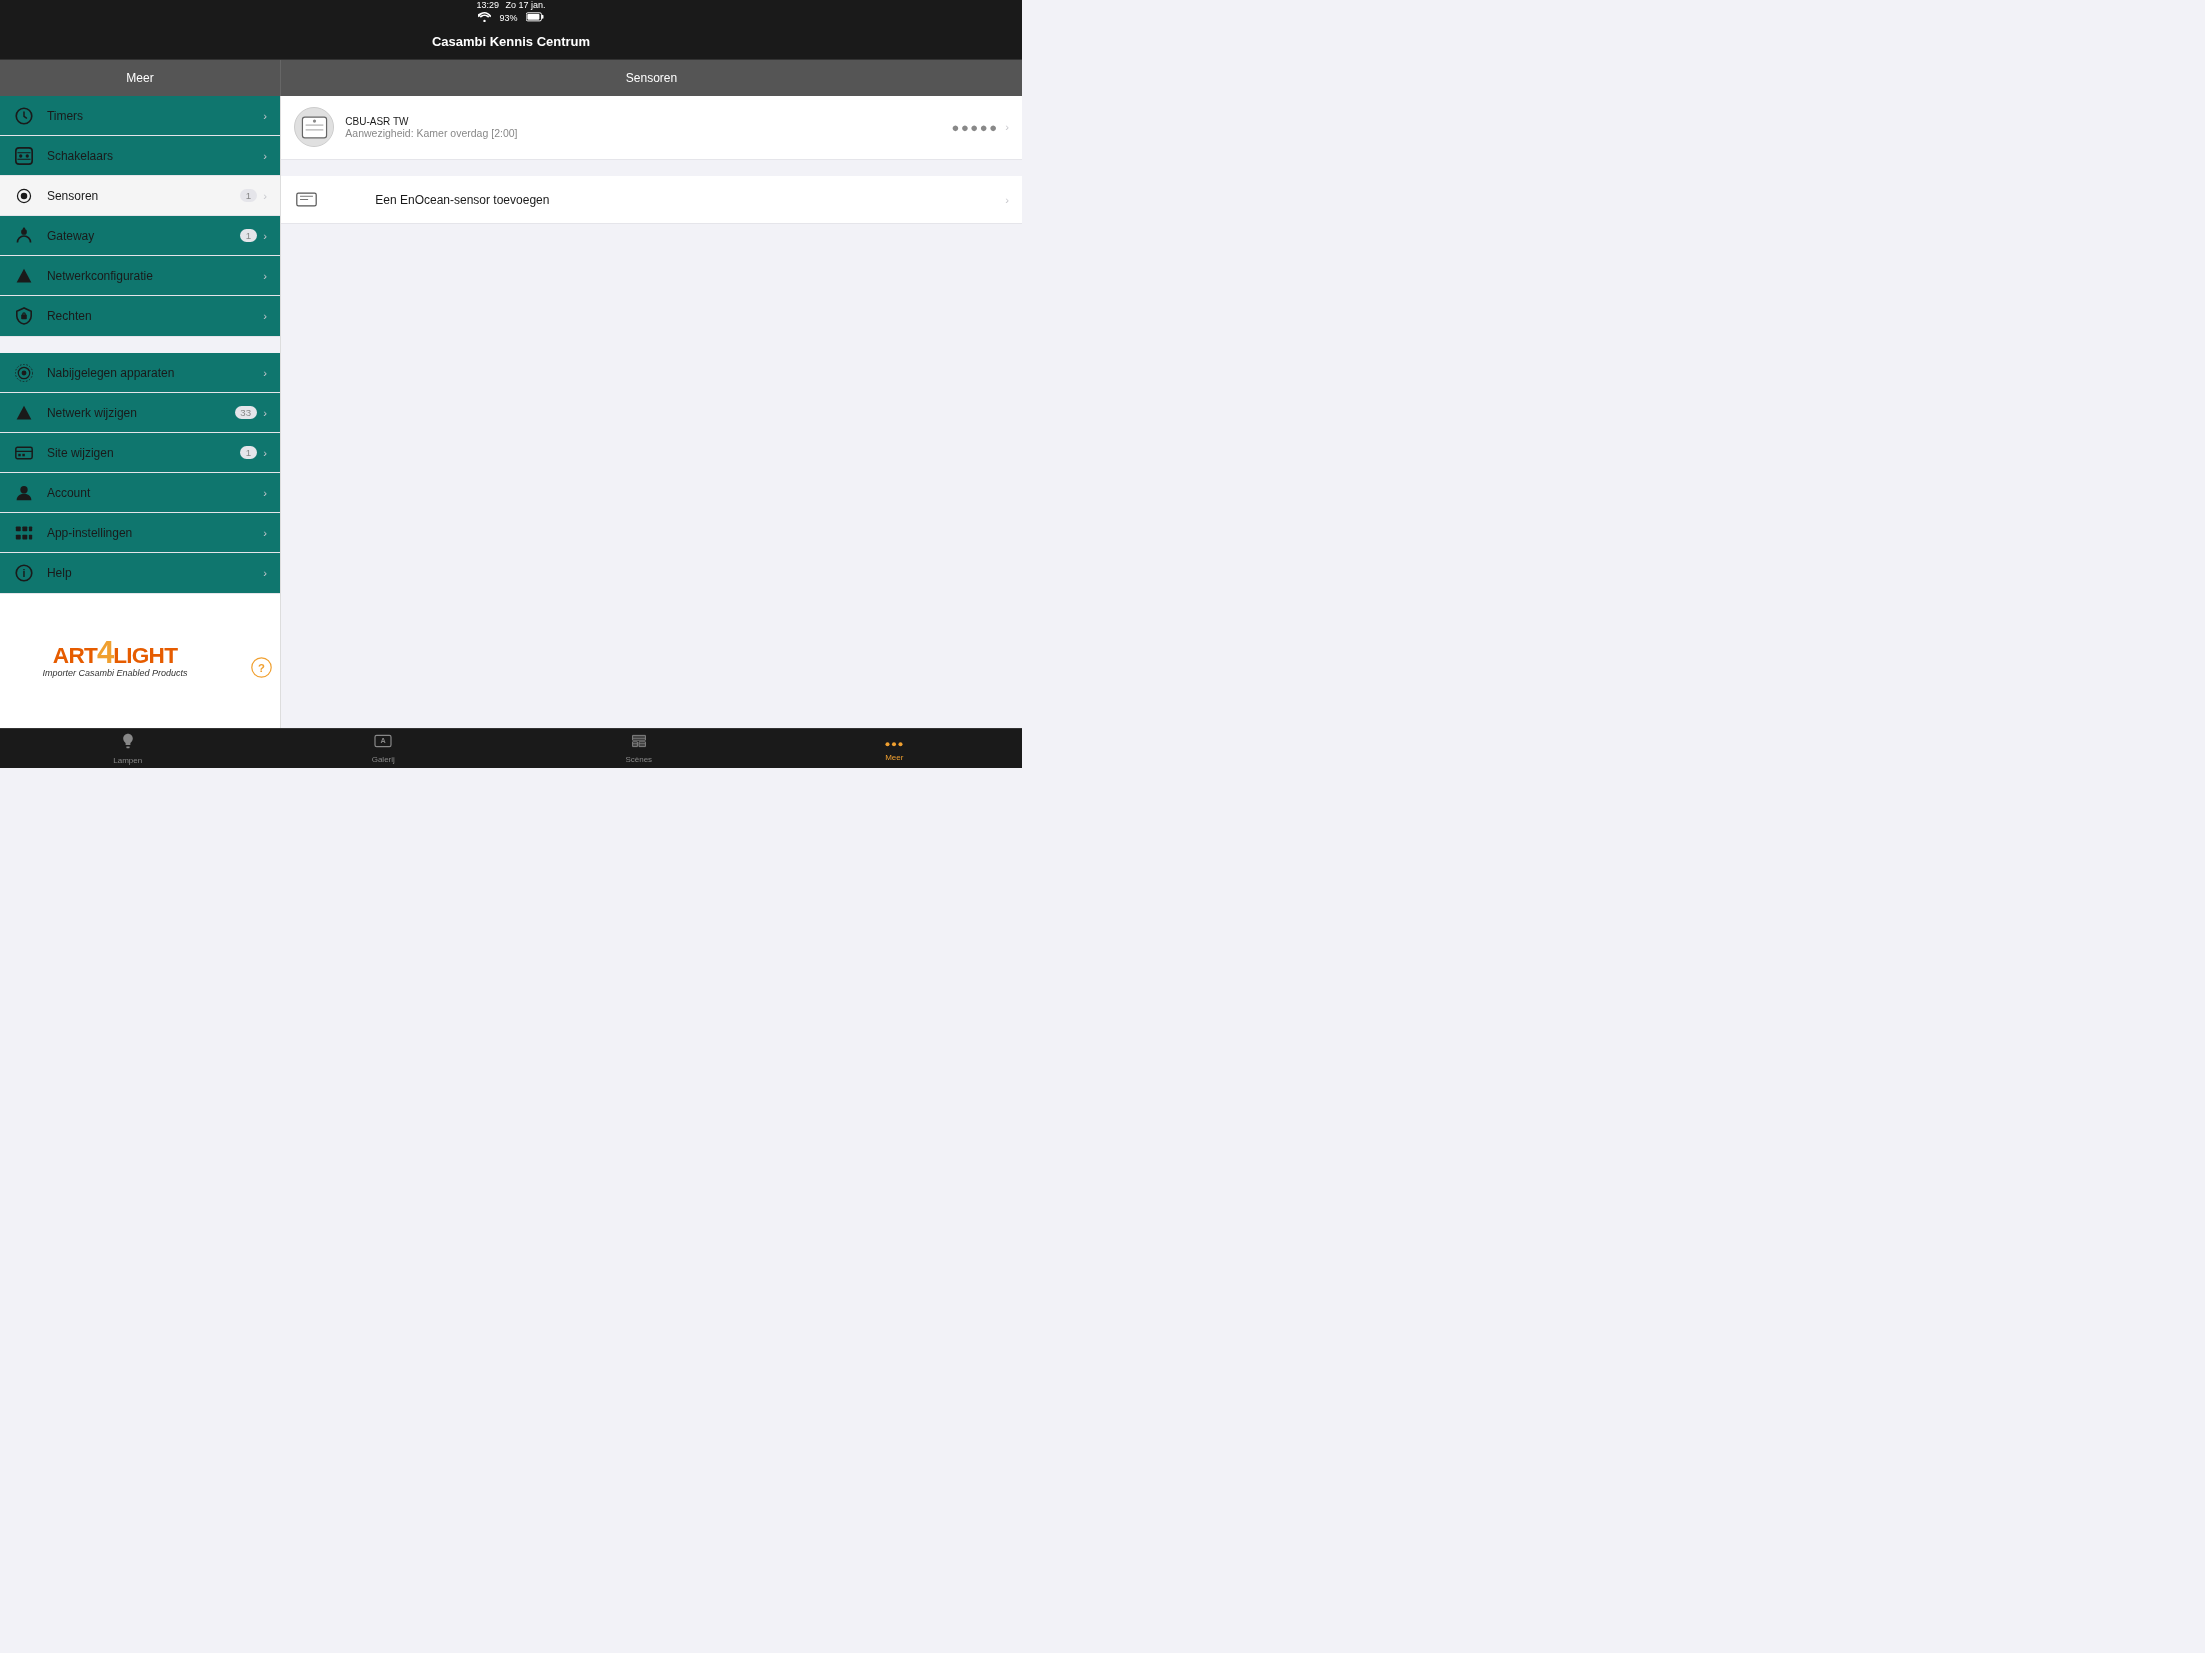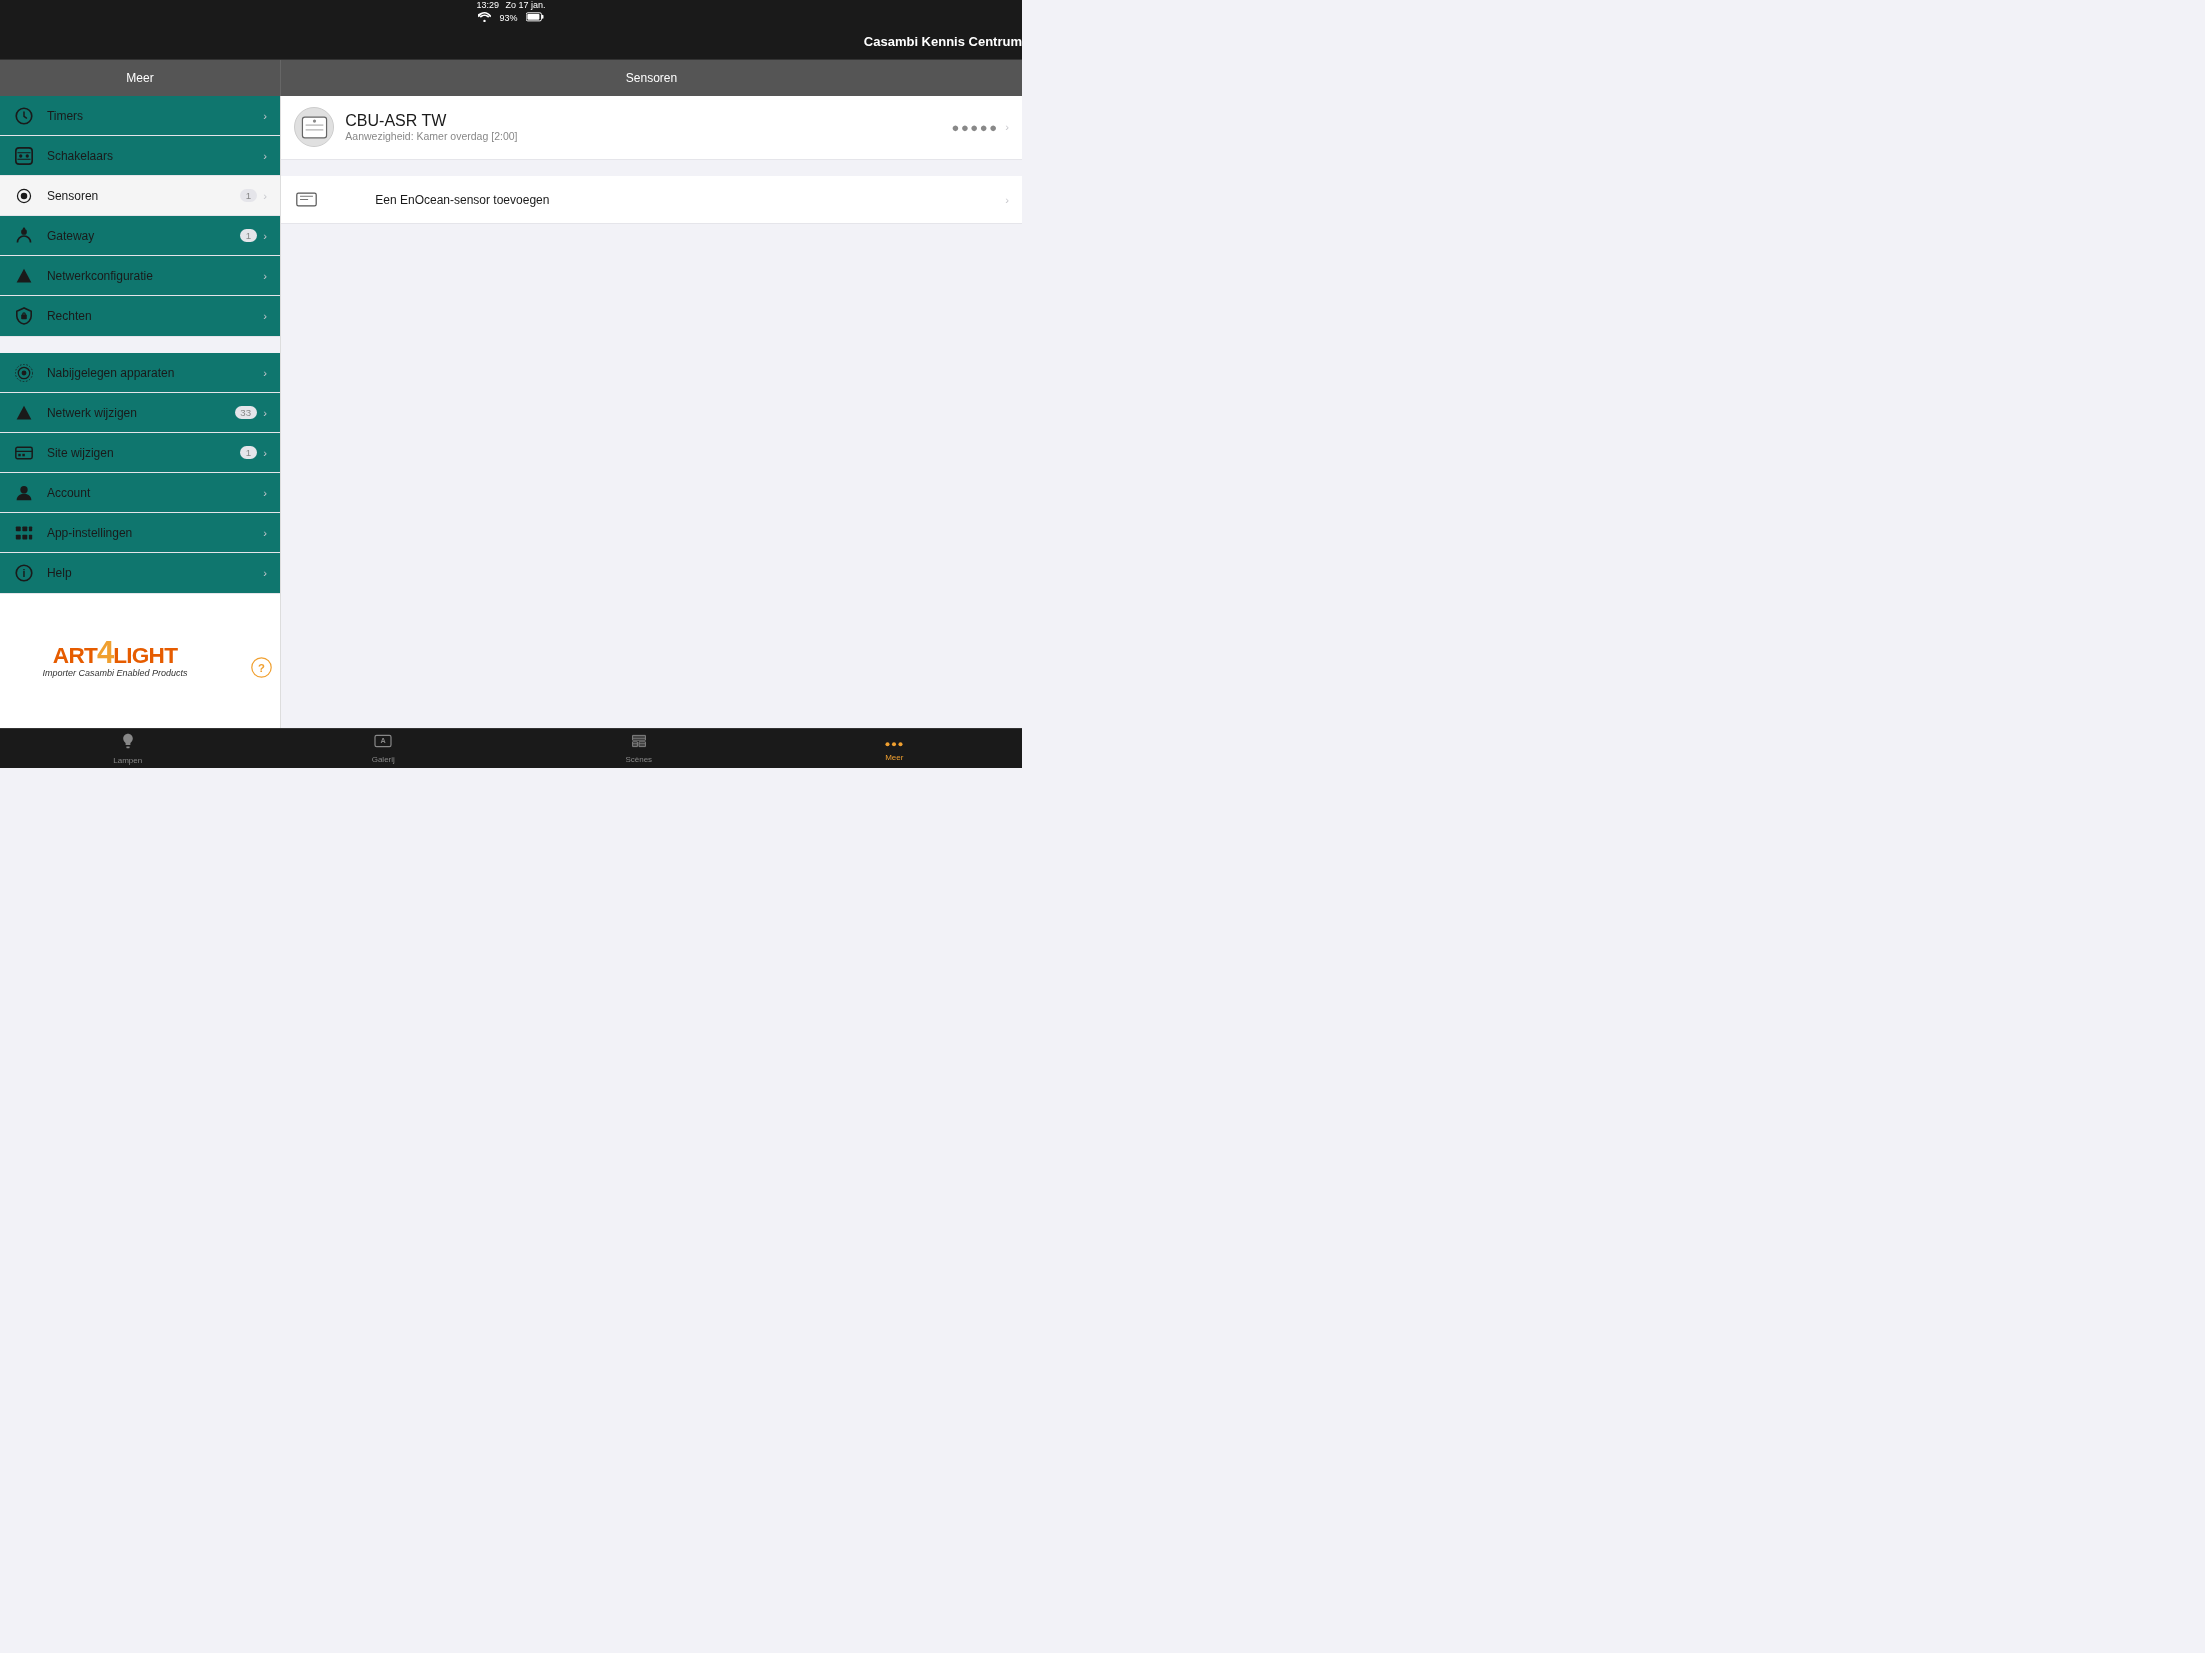--- a/index.html
+++ b/index.html
@@ -26,21 +26,21 @@
     }
     .status-bar-left { display: flex; gap: 6.5px; }
     .status-bar-right { display: flex; align-items: center; gap: 8px; }
 
     
     .title-bar {
       background: #1a1a1a;
       height: 36px;
       display: flex;
       align-items: center;
-      justify-content: flex-end;
+      justify-content: center;
       border-bottom: 0.8px solid #333;
     }
     .title-bar-title {
       color: white;
       font-size: 13px;
       font-weight: 600;
     }
 
     
     .header-row {
@@ -166,21 +166,21 @@
       flex-shrink: 0;
       overflow: hidden;
       border: 0.8px solid #ccc;
     }
 
     .sensor-info {
       flex: 1;
     }
 
     .sensor-name {
-      font-size: 16px;
+      font-size: 10px;
       font-weight: 500;
       color: #1a1a1a;
     }
 
     .sensor-sub {
       font-size: 10.5px;
       color: #888;
       margin-top: 0;
     }
 

